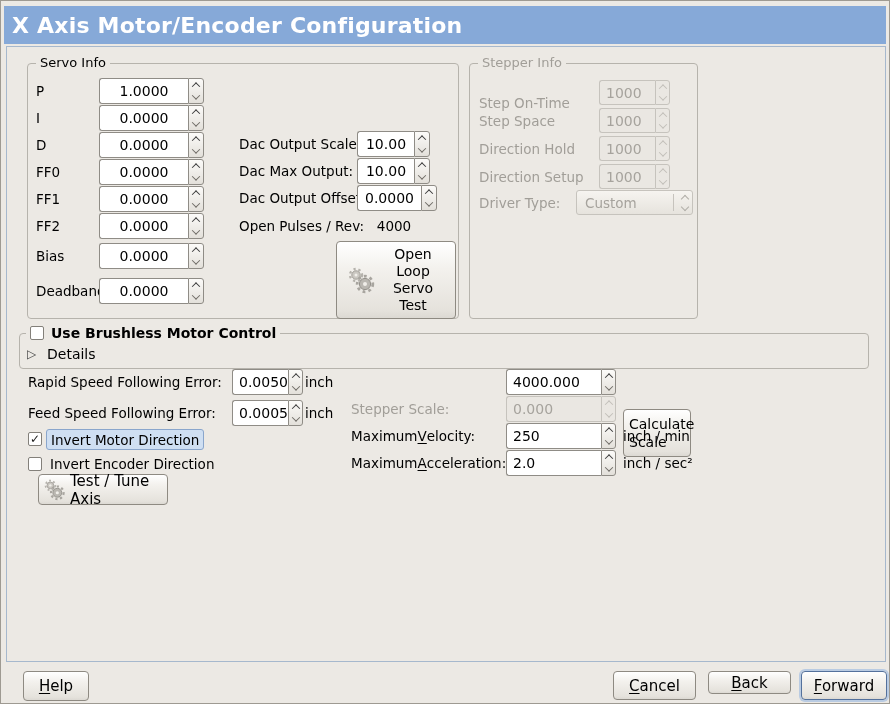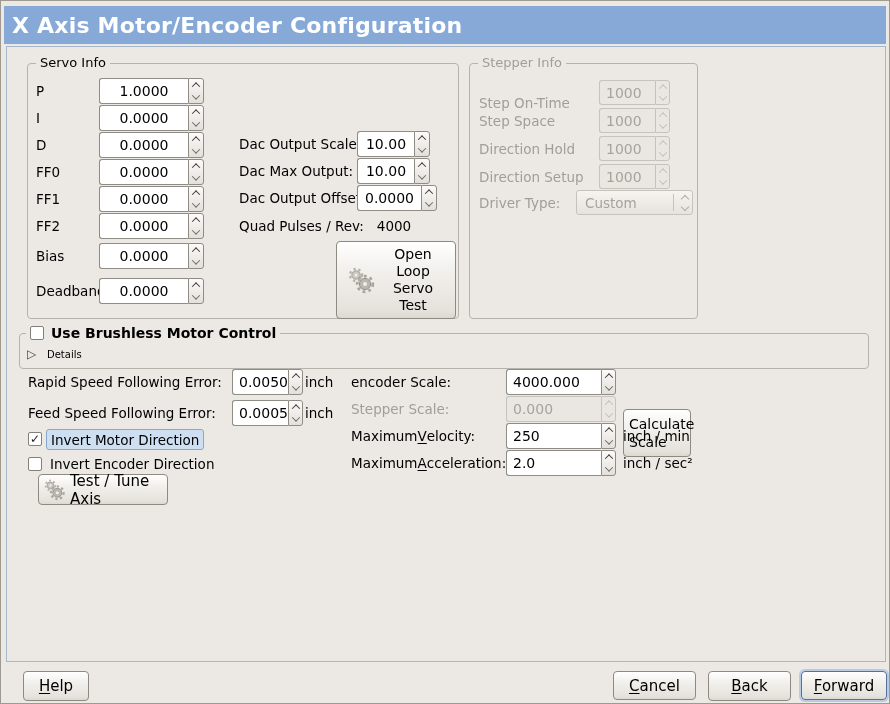--- a/index.html
+++ b/index.html
@@ -176,21 +176,21 @@
 
   <div class="lbl" style="left:238px;top:184px;height:26px;">Dac Output Offset:</div>
   <div class="spin" style="left:356px;top:184px;">
     <div class="txt c" style="width:64px;">0.0000</div>
     <div class="btns">
         <div class="b up"></div>
         <div class="b dn"></div>
       </div>
   </div>
 
-  <div class="lbl" style="left:238px;top:212px;height:26px;">Quad Pulses / Rev:</div>
+  <div class="lbl" style="left:238px;top:212px;height:26px;">Open Pulses / Rev:</div>
   <div class="static-val" style="left:356px;top:212px;width:74px;height:26px;">4000</div>
 
   <div class="btn" style="left:335px;top:240px;width:120px;height:78px;">
     <span style="margin-right:4px;display:flex;">
       <svg width="30" height="30" viewBox="0 0 30 30">
         <circle cx="9" cy="10" r="4.2" fill="#cac7c1" stroke="#a5a29c" stroke-width="1"></circle>
         <circle cx="9" cy="10" r="6" fill="none" stroke="#b5b2ac" stroke-width="2.4" stroke-dasharray="2.2 2.8"></circle>
         <circle cx="9" cy="10" r="1.5" fill="#f0eee9"></circle>
         <circle cx="18" cy="19" r="5.6" fill="#bab7b1" stroke="#95928c" stroke-width="1"></circle>
         <circle cx="18" cy="19" r="7.8" fill="none" stroke="#a8a59f" stroke-width="2.8" stroke-dasharray="2.8 3.1"></circle>
@@ -247,21 +247,21 @@
     <span class="arr"></span>
   </div>
 
   <div class="frame" style="left:18px;top:332px;width:850px;height:36px;">
     <span class="legend" style="left:6px;display:flex;align-items:center;gap:7px;">
       <span class="cb" style="position:relative;"></span>
       <span class="lbl b" style="position:relative;">Use Brushless Motor Control</span>
     </span>
   </div>
   <span class="exp-tri" style="left:26px;top:345px;height:16px;">▷</span>
-  <div class="lbl" style="left:46px;top:344px;height:18px;font-size:10px;">Details</div>
+  <div class="lbl" style="left:46px;top:344px;height:18px;font-size:14px;">Details</div>
 
   <div class="lbl" style="left:27px;top:368px;height:26px;">Rapid Speed Following Error:</div>
   <div class="spin" style="left:231px;top:368px;">
     <div class="txt l" style="width:56px;">0.0050</div>
     <div class="btns" style="width:15px;">
         <div class="b up"></div>
         <div class="b dn"></div>
       </div>
   </div>
   <div class="unit" style="left:304px;top:368px;height:26px;">inch</div>
@@ -289,21 +289,20 @@
         <circle cx="8" cy="8" r="5.2" fill="none" stroke="#b5b2ac" stroke-width="2" stroke-dasharray="2 2.5"></circle>
         <circle cx="8" cy="8" r="1.3" fill="#f0eee9"></circle>
         <circle cx="15.5" cy="16" r="4.8" fill="#bab7b1" stroke="#95928c" stroke-width="1"></circle>
         <circle cx="15.5" cy="16" r="6.8" fill="none" stroke="#a8a59f" stroke-width="2.4" stroke-dasharray="2.4 2.7"></circle>
         <circle cx="15.5" cy="16" r="1.7" fill="#f0eee9"></circle>
       </svg>
     </span>
     <span>Test / Tune Axis</span>
   </div>
 
-  <div class="lbl" style="left:350px;top:368px;height:26px;">encoder Scale:</div>
   <div class="spin" style="left:505px;top:368px;">
     <div class="txt l" style="width:95px;">4000.000</div>
     <div class="btns" style="width:15px;">
         <div class="b up"></div>
         <div class="b dn"></div>
       </div>
   </div>
   <div class="btn" style="left:622px;top:368px;width:68px;height:48px;margin-top:40px;">
     <span class="calc-text">Calculate Scale</span>
   </div>
@@ -344,20 +343,20 @@
       </div>
   </div>
   <div class="unit" style="left:622px;top:449px;height:26px;">inch / sec²</div>
 
   <div class="btn" style="left:22px;top:670px;width:66px;height:30px;">
     <span><span></span><span class="u">H</span><span>elp</span></span>
   </div>
   <div class="btn" style="left:612px;top:670px;width:83px;height:29px;">
     <span><span></span><span class="u">C</span><span>ancel</span></span>
   </div>
-  <div class="btn" style="left:707px;top:670px;width:83px;height:30px;">
+  <div class="btn" style="left:707px;top:670px;width:83px;height:23px;">
     <span><span></span><span class="u">B</span><span>ack</span></span>
   </div>
   <div class="btn focus" style="left:800px;top:670px;width:86px;height:29px;">
     <span><span></span><span class="u">F</span><span>orward</span></span>
   </div>
 
 </div>
 
 </body></html>

